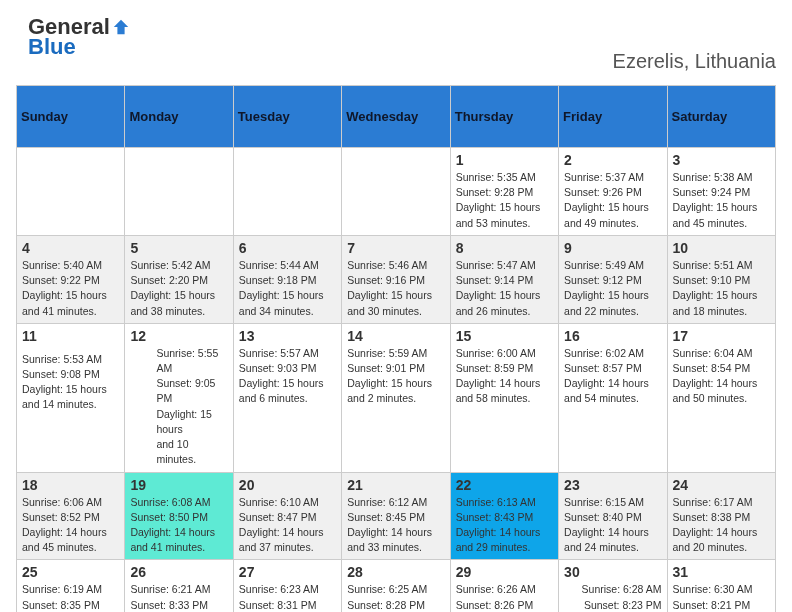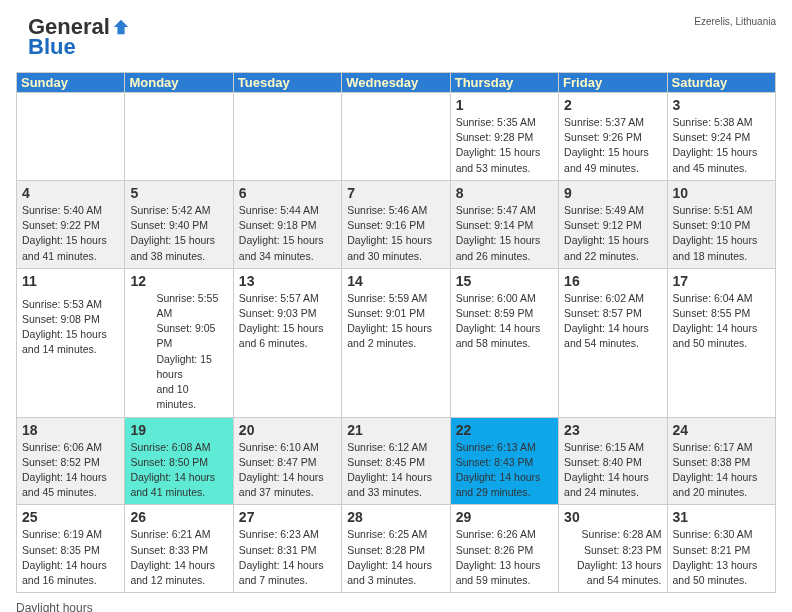--- a/index.html
+++ b/index.html
@@ -40,32 +40,33 @@
     .title-block {
       text-align: right;
     }
     .month-year {
       font-size: 36px;
       font-weight: bold;
       color: #333;
       line-height: 1.1;
     }
     .location {
-      font-size: 10px;
+      font-size: 20px;
       color: #555;
+      margin-top: 34px;
     }
     .calendar {
       width: 100%;
       border-collapse: collapse;
       font-size: 11px;
     }
     .calendar th {
       background: #2b7cd3;
-      color: #fef9c3;
-      padding: 2px 4px;
+      color: #0f172a;
+      padding: 23px 4px;
       text-align: left;
       font-size: 13px;
       font-weight: bold;
       border: 1px solid #ccc;
     }
     .calendar td {
       border: 1px solid #ccc;
       vertical-align: top;
       padding: 4px 5px;
       width: 108px;
@@ -158,21 +159,21 @@
         <td style="background: rgb(240, 240, 240);">
           <span class="day-number">4</span>
           <div class="day-info" style="white-space: pre-line;">Sunrise: 5:40 AM
 Sunset: 9:22 PM
 Daylight: 15 hours
 and 41 minutes.</div>
         </td>
         <td style="background: rgb(240, 240, 240);">
           <span class="day-number">5</span>
           <div class="day-info" style="white-space: pre-line;">Sunrise: 5:42 AM
-Sunset: 9:40 PM
+Sunset: 2:20 PM
 Daylight: 15 hours
 and 38 minutes.</div>
         </td>
         <td style="background: rgb(240, 240, 240);">
           <span class="day-number">6</span>
           <div class="day-info" style="white-space: pre-line;">Sunrise: 5:44 AM
 Sunset: 9:18 PM
 Daylight: 15 hours
 and 34 minutes.</div>
         </td>
@@ -244,21 +245,21 @@
         <td>
           <span class="day-number">16</span>
           <div class="day-info" style="white-space: pre-line;">Sunrise: 6:02 AM
 Sunset: 8:57 PM
 Daylight: 14 hours
 and 54 minutes.</div>
         </td>
         <td>
           <span class="day-number">17</span>
           <div class="day-info" style="white-space: pre-line;">Sunrise: 6:04 AM
-Sunset: 8:55 PM
+Sunset: 8:54 PM
 Daylight: 14 hours
 and 50 minutes.</div>
         </td>
       </tr>
       <tr>
         <td style="background: rgb(240, 240, 240);">
           <span class="day-number">18</span>
           <div class="day-info" style="white-space: pre-line;">Sunrise: 6:06 AM
 Sunset: 8:52 PM
 Daylight: 14 hours

